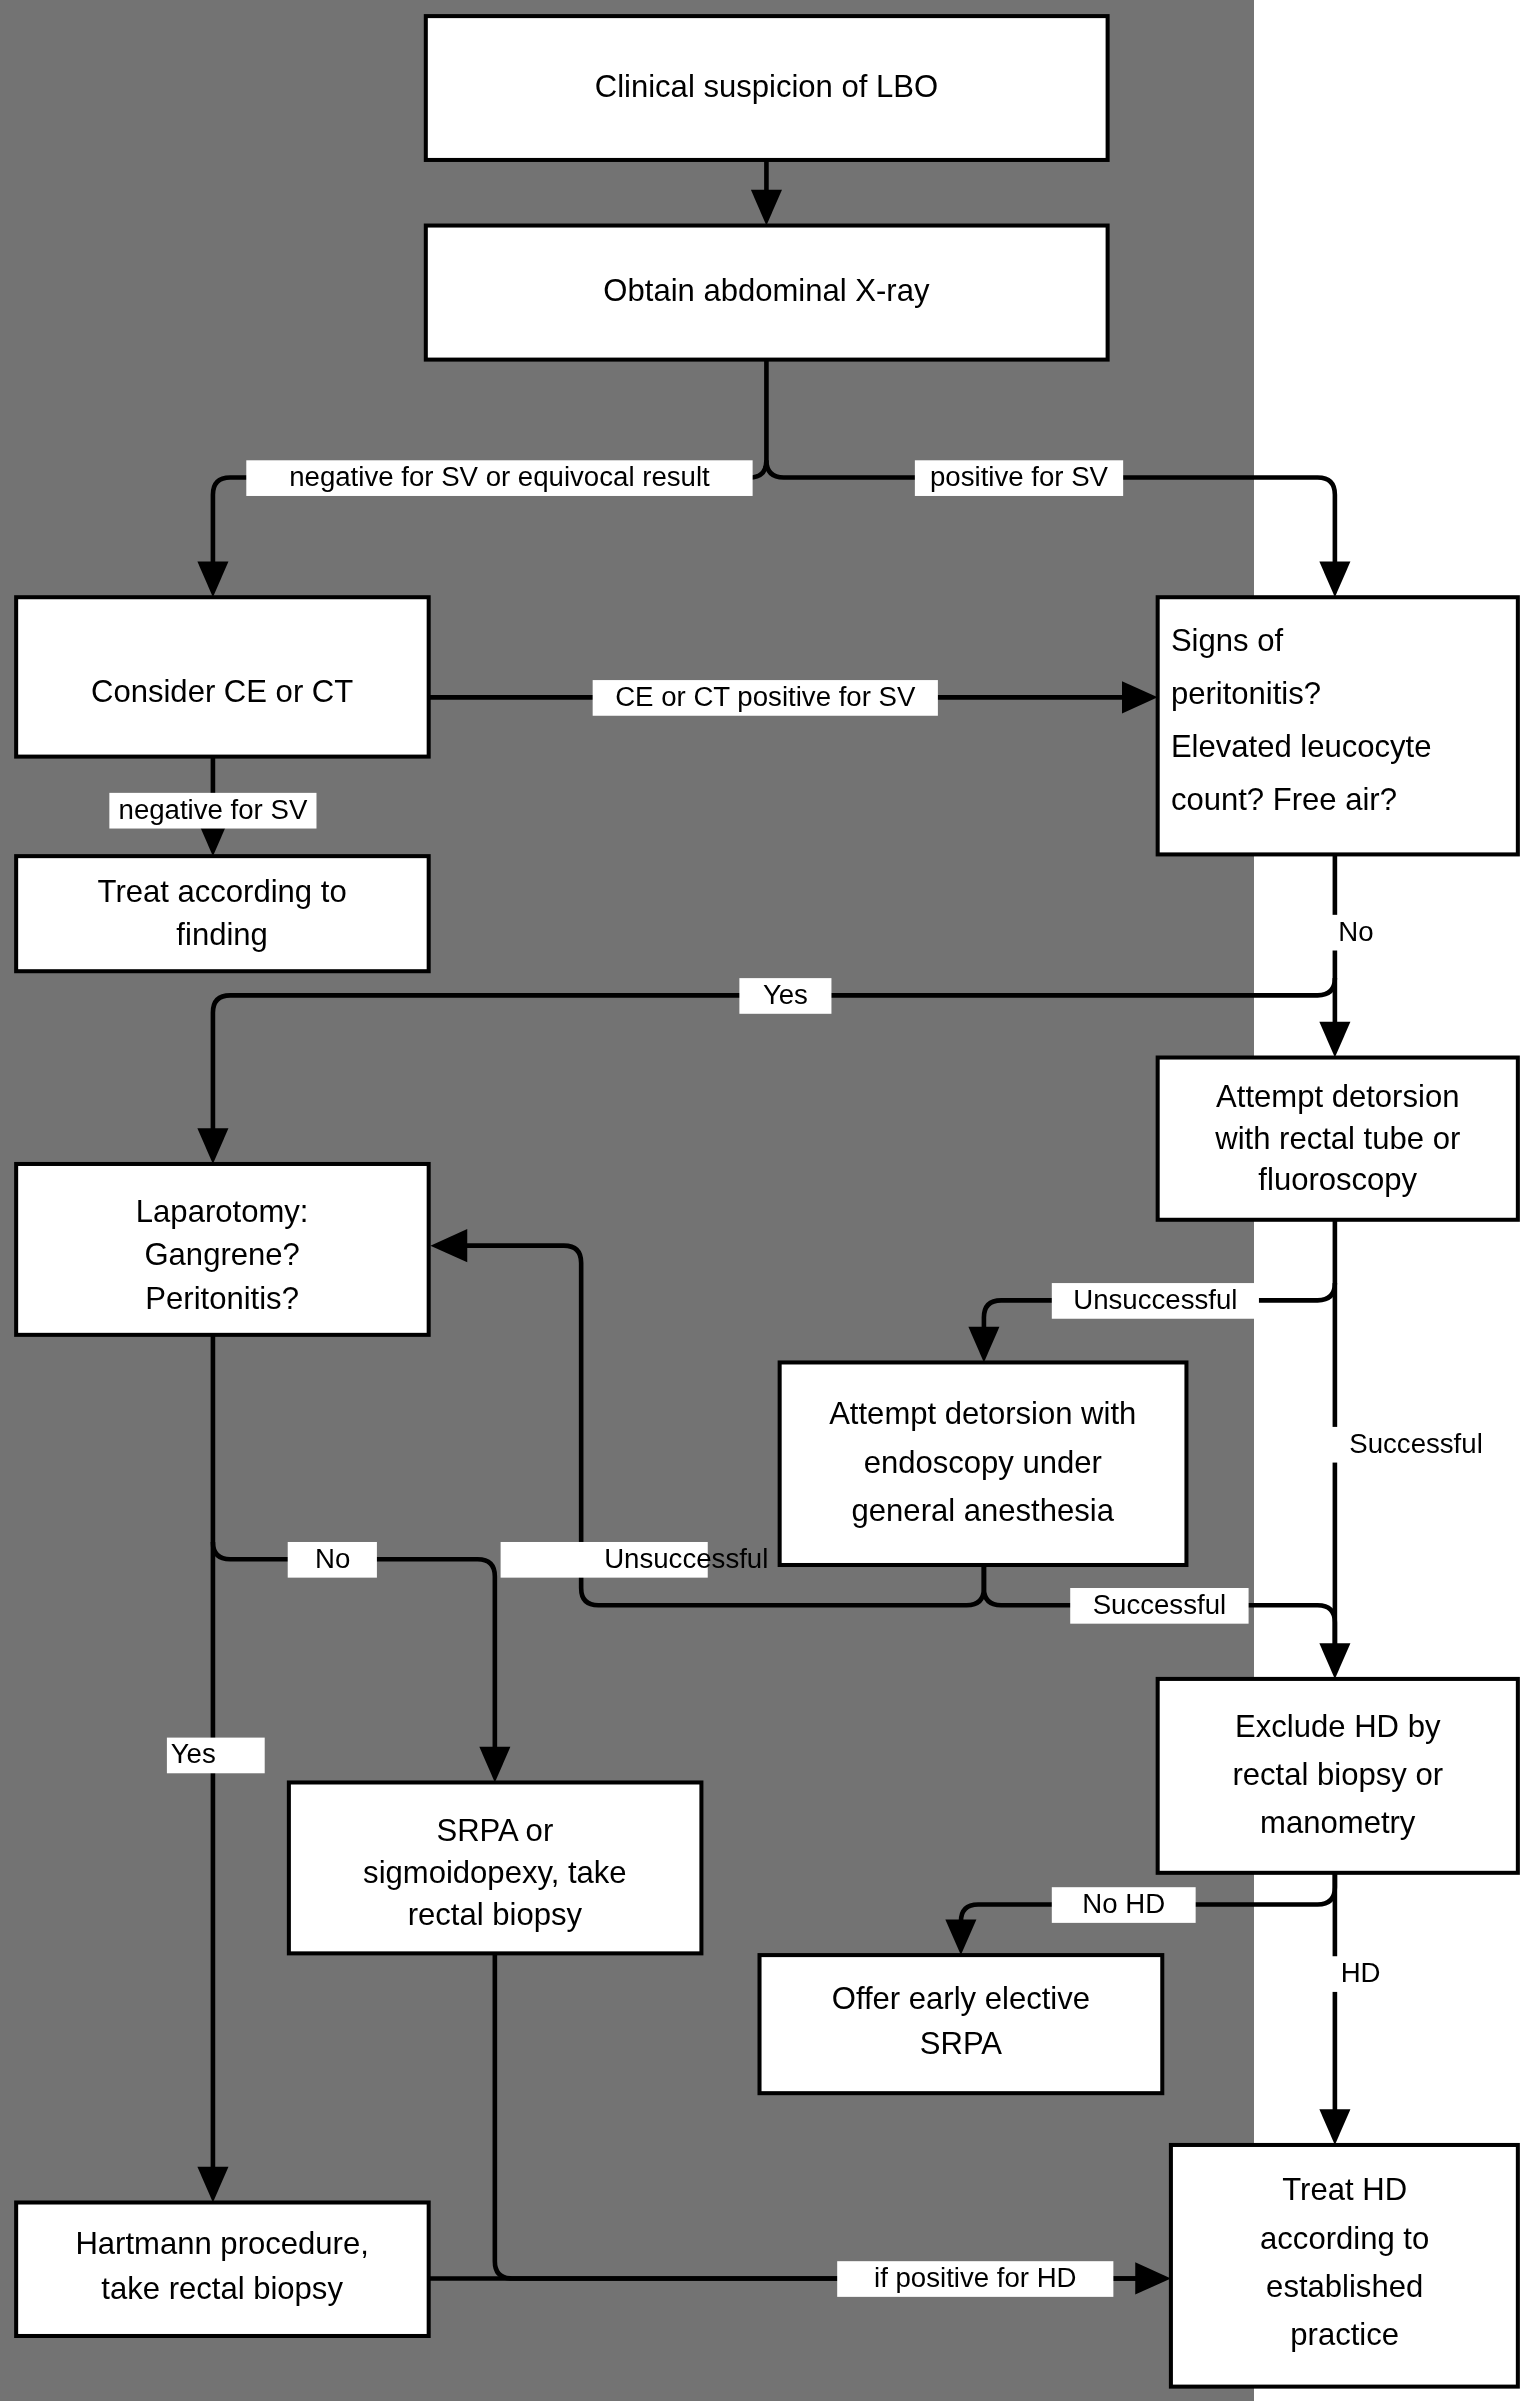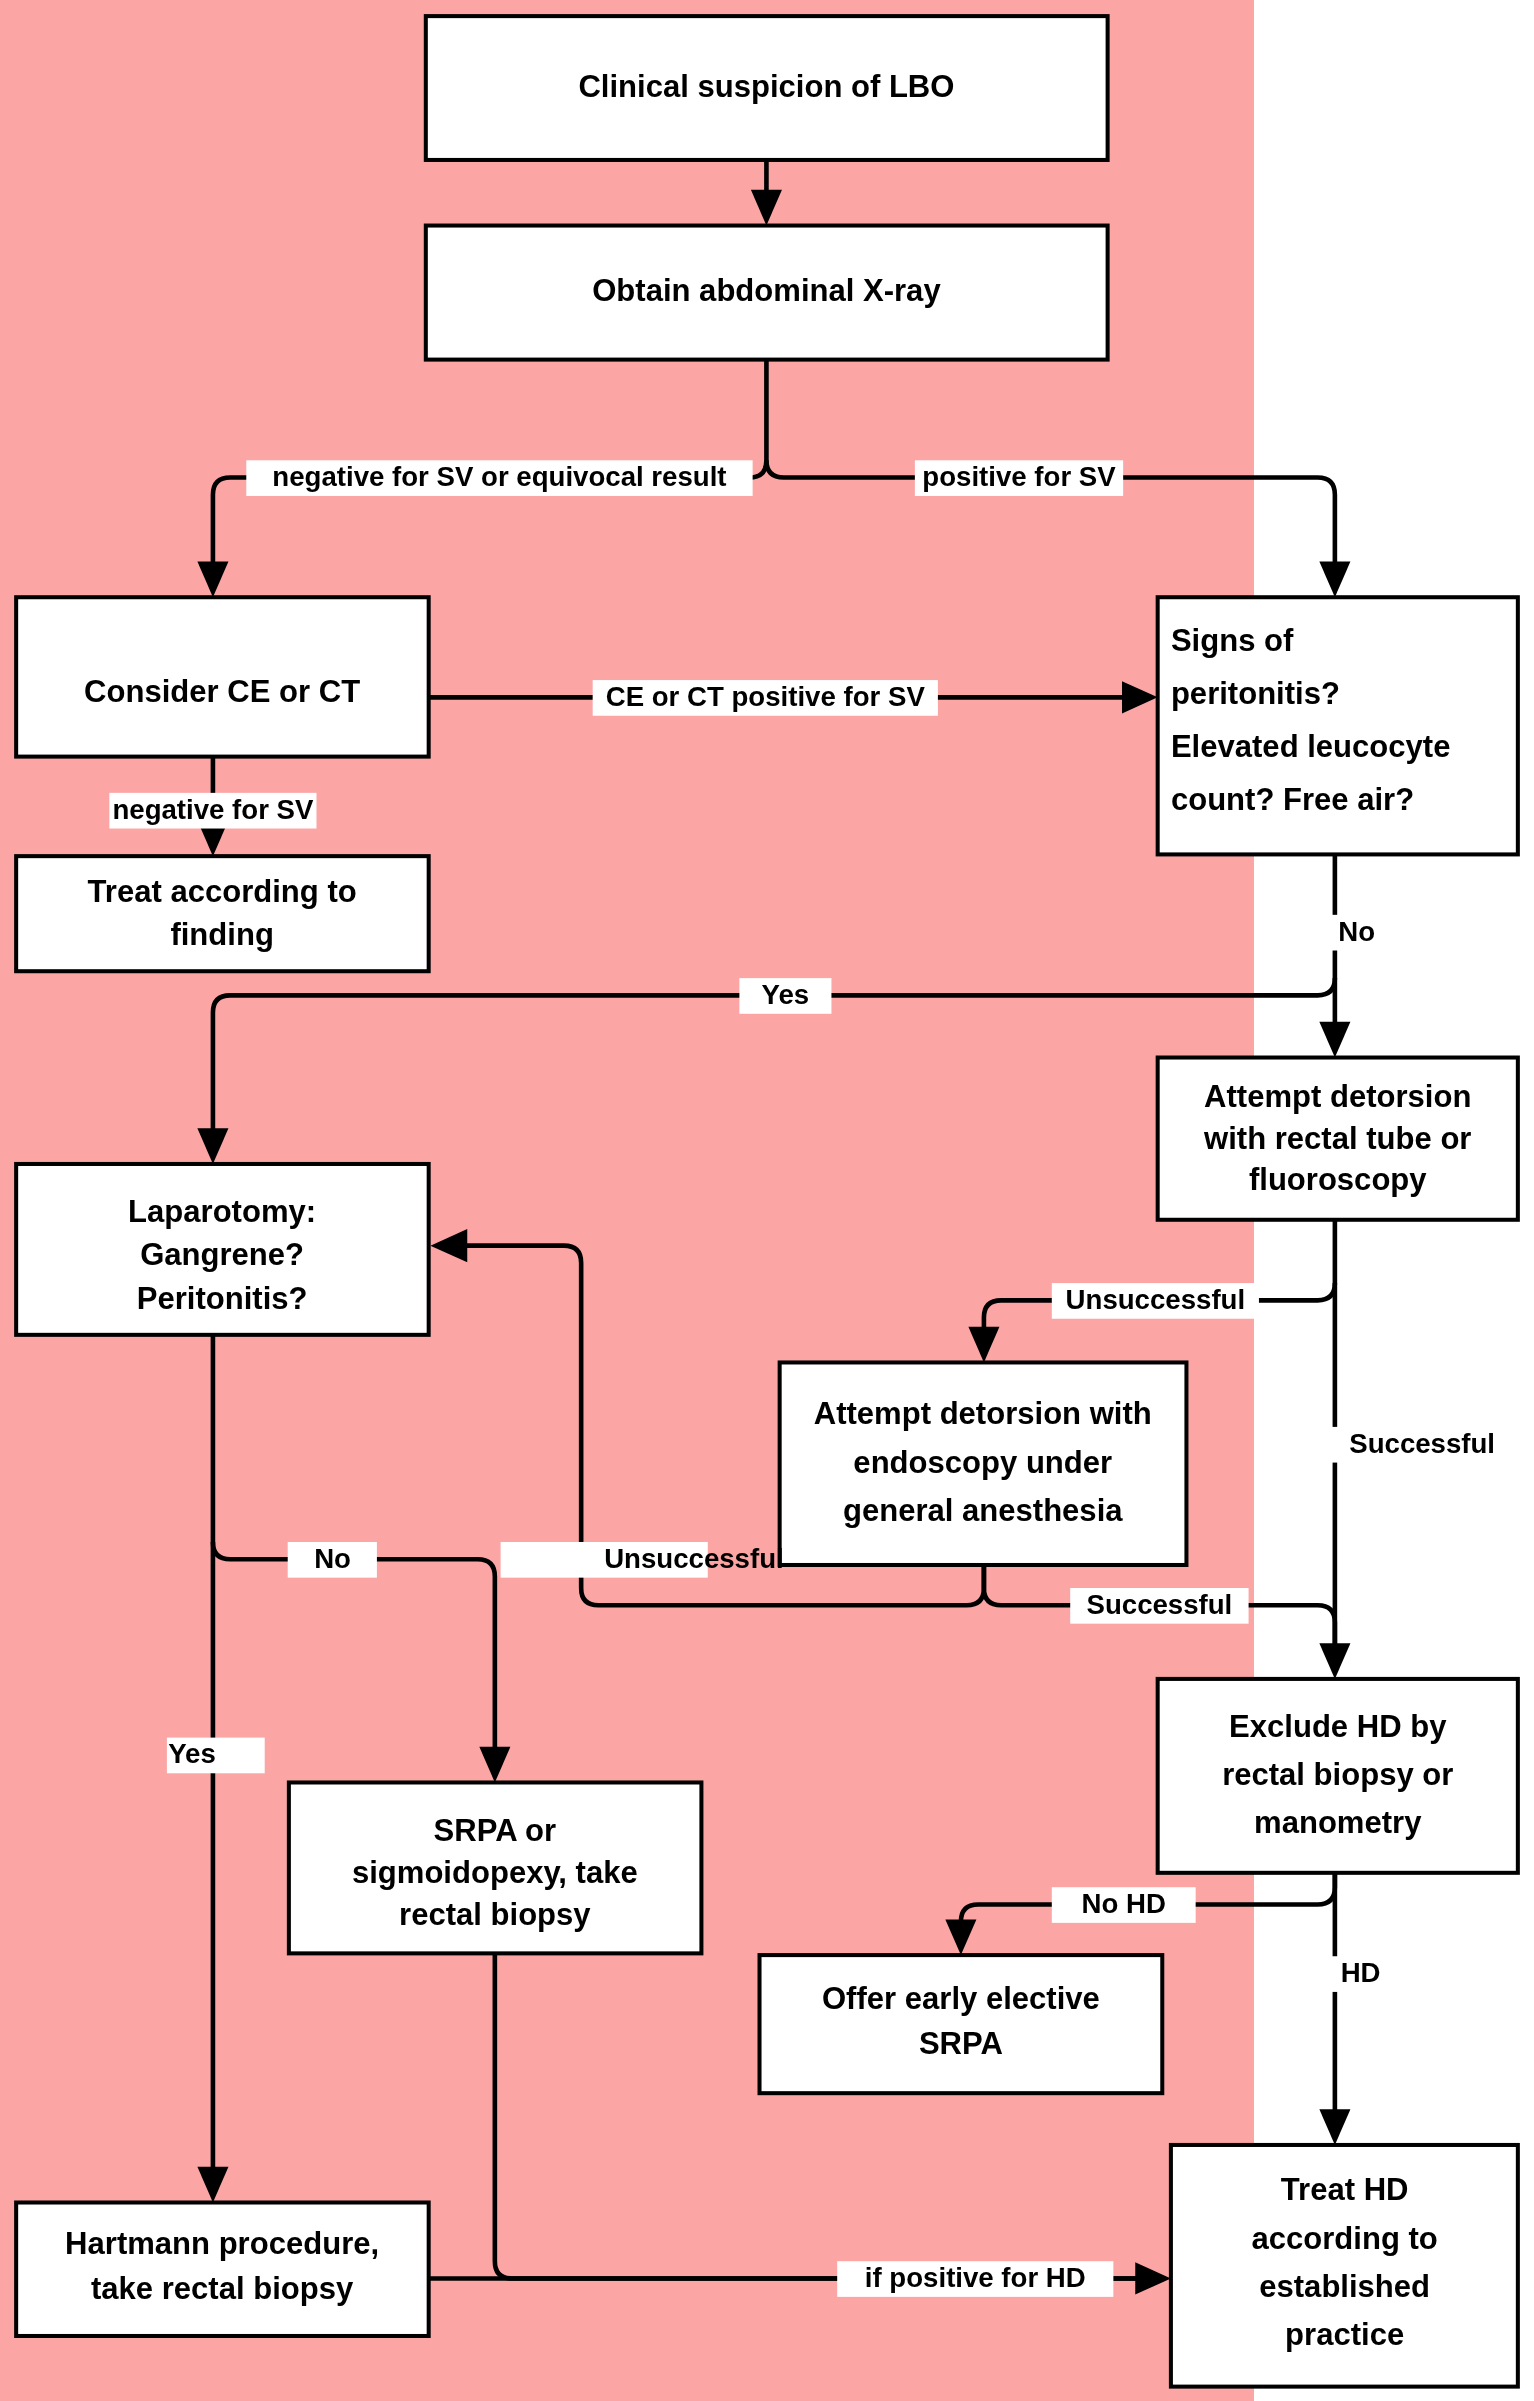--- a/index.html
+++ b/index.html
@@ -10,22 +10,21 @@
   body {
     width: 1534px;
     height: 2401px;
     font-family: "Liberation Sans", sans-serif;
     overflow: hidden;
   }
   #flowchart-root {
     position: relative;
     width: 1254px;
     height: 2401px;
-    background: #fca5a5;
-    font-weight: bold;
+    background: #737373;
   }
   svg#flow-svg {
     position: absolute;
     top: 0;
     left: 0;
     width: 1534px;
     height: 2401px;
     display: block;
   }
   .node-box {

